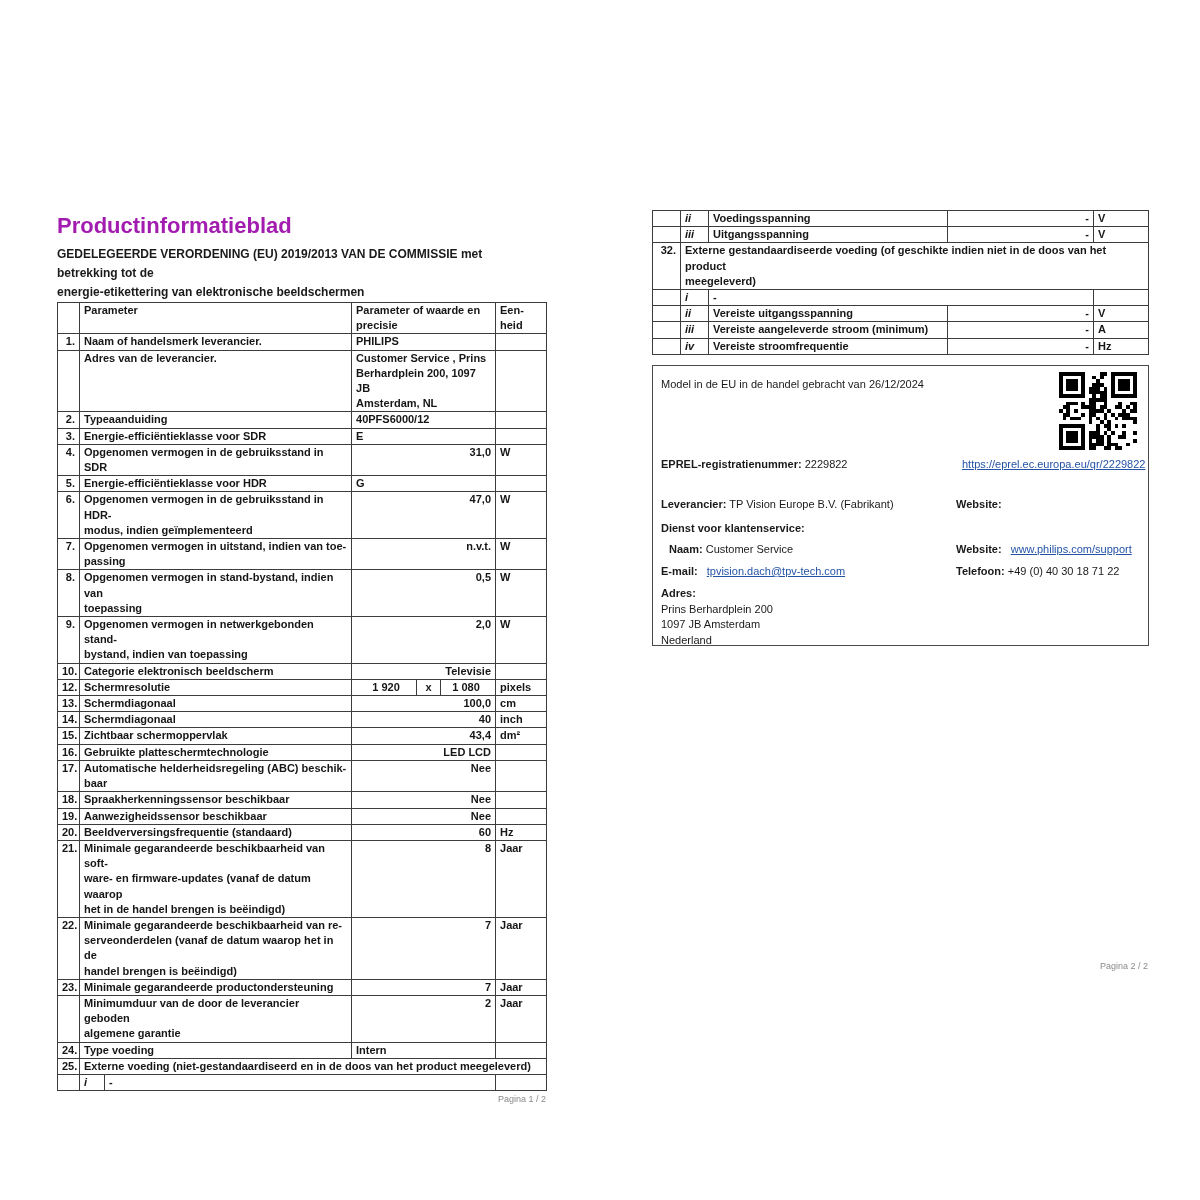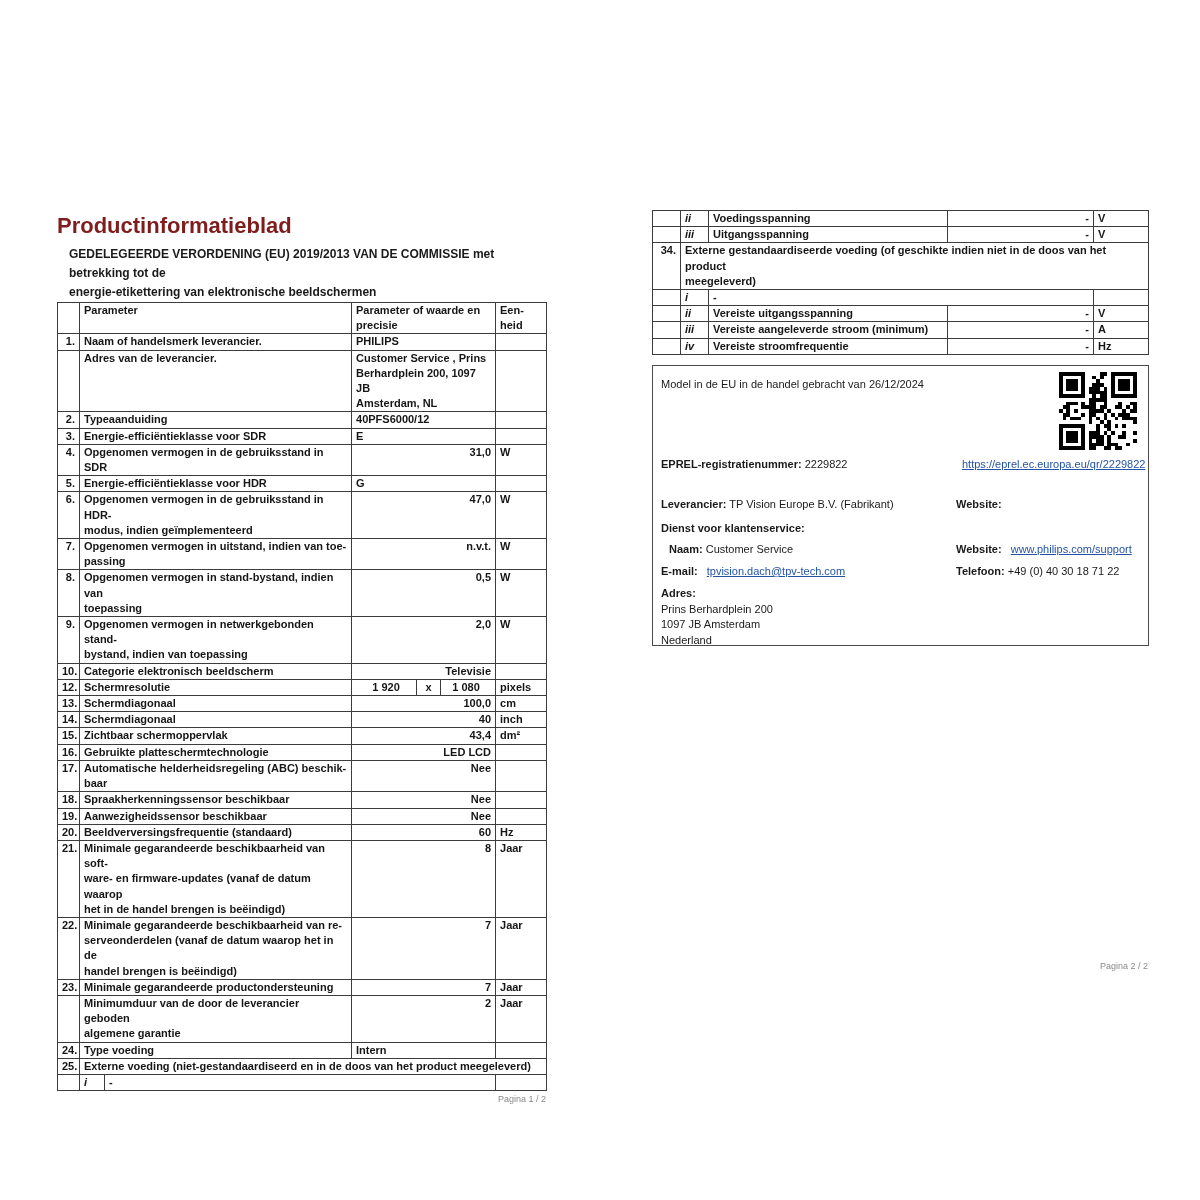--- a/index.html
+++ b/index.html
@@ -2,22 +2,22 @@
 <html><head>
 <meta charset="utf-8">
 <style>
   html,body{margin:0;padding:0;background:#fff;}
   body{width:1200px;height:1200px;position:relative;overflow:hidden;
        font-family:"Liberation Sans", sans-serif;color:#1a1a1a;}
   .page{position:absolute;}
   #page1{left:57px;top:213px;width:489px;}
   #page2{left:652px;top:210px;width:497px;}
 
-  .doc-title{font-size:22px;font-weight:bold;color:#7f1d1d;line-height:25px;margin:0 0 7px 0;}
-  .doc-subtitle{font-size:12px;font-weight:600;line-height:19px;white-space:pre-line;margin:0 0 0 12px;}
+  .doc-title{font-size:22px;font-weight:bold;color:#a21caf;line-height:25px;margin:0 0 7px 0;}
+  .doc-subtitle{font-size:12px;font-weight:600;line-height:19px;white-space:pre-line;margin:0 0 0 0;}
 
   table.fiche{border-collapse:collapse;table-layout:fixed;margin-top:0px;}
   #page1 table.fiche{width:489px;}
   #page2 table.fiche{width:496px;}
   table.fiche td{border:1px solid #3c3c3c;padding:0 4px;font-size:11px;line-height:15.2px;
                  vertical-align:top;font-weight:600;color:#161616;overflow:hidden;}
   td.num{text-align:right;padding-right:4px;}
   td.sub{font-style:italic;font-weight:600;}
   td.lbl{white-space:pre-line;}
   td.hdr{font-weight:700;white-space:pre-line;}
@@ -270,21 +270,21 @@
           <td class="unit">V</td>
         </tr>
         <tr>
           <td class="num"></td>
           <td class="sub">iii</td>
           <td class="lbl">Uitgangsspanning</td>
           <td class="val-r">-</td>
           <td class="unit">V</td>
         </tr>
         <tr>
-          <td class="num">34.</td>
+          <td class="num">32.</td>
           <td class="lbl" colspan="4">Externe gestandaardiseerde voeding (of geschikte indien niet in de doos van het product
 meegeleverd)</td>
         </tr>
         <tr>
           <td class="num"></td>
           <td class="sub">i</td>
           <td class="lbl" colspan="2">-</td>
           <td class="unit"></td>
         </tr>
         <tr>

